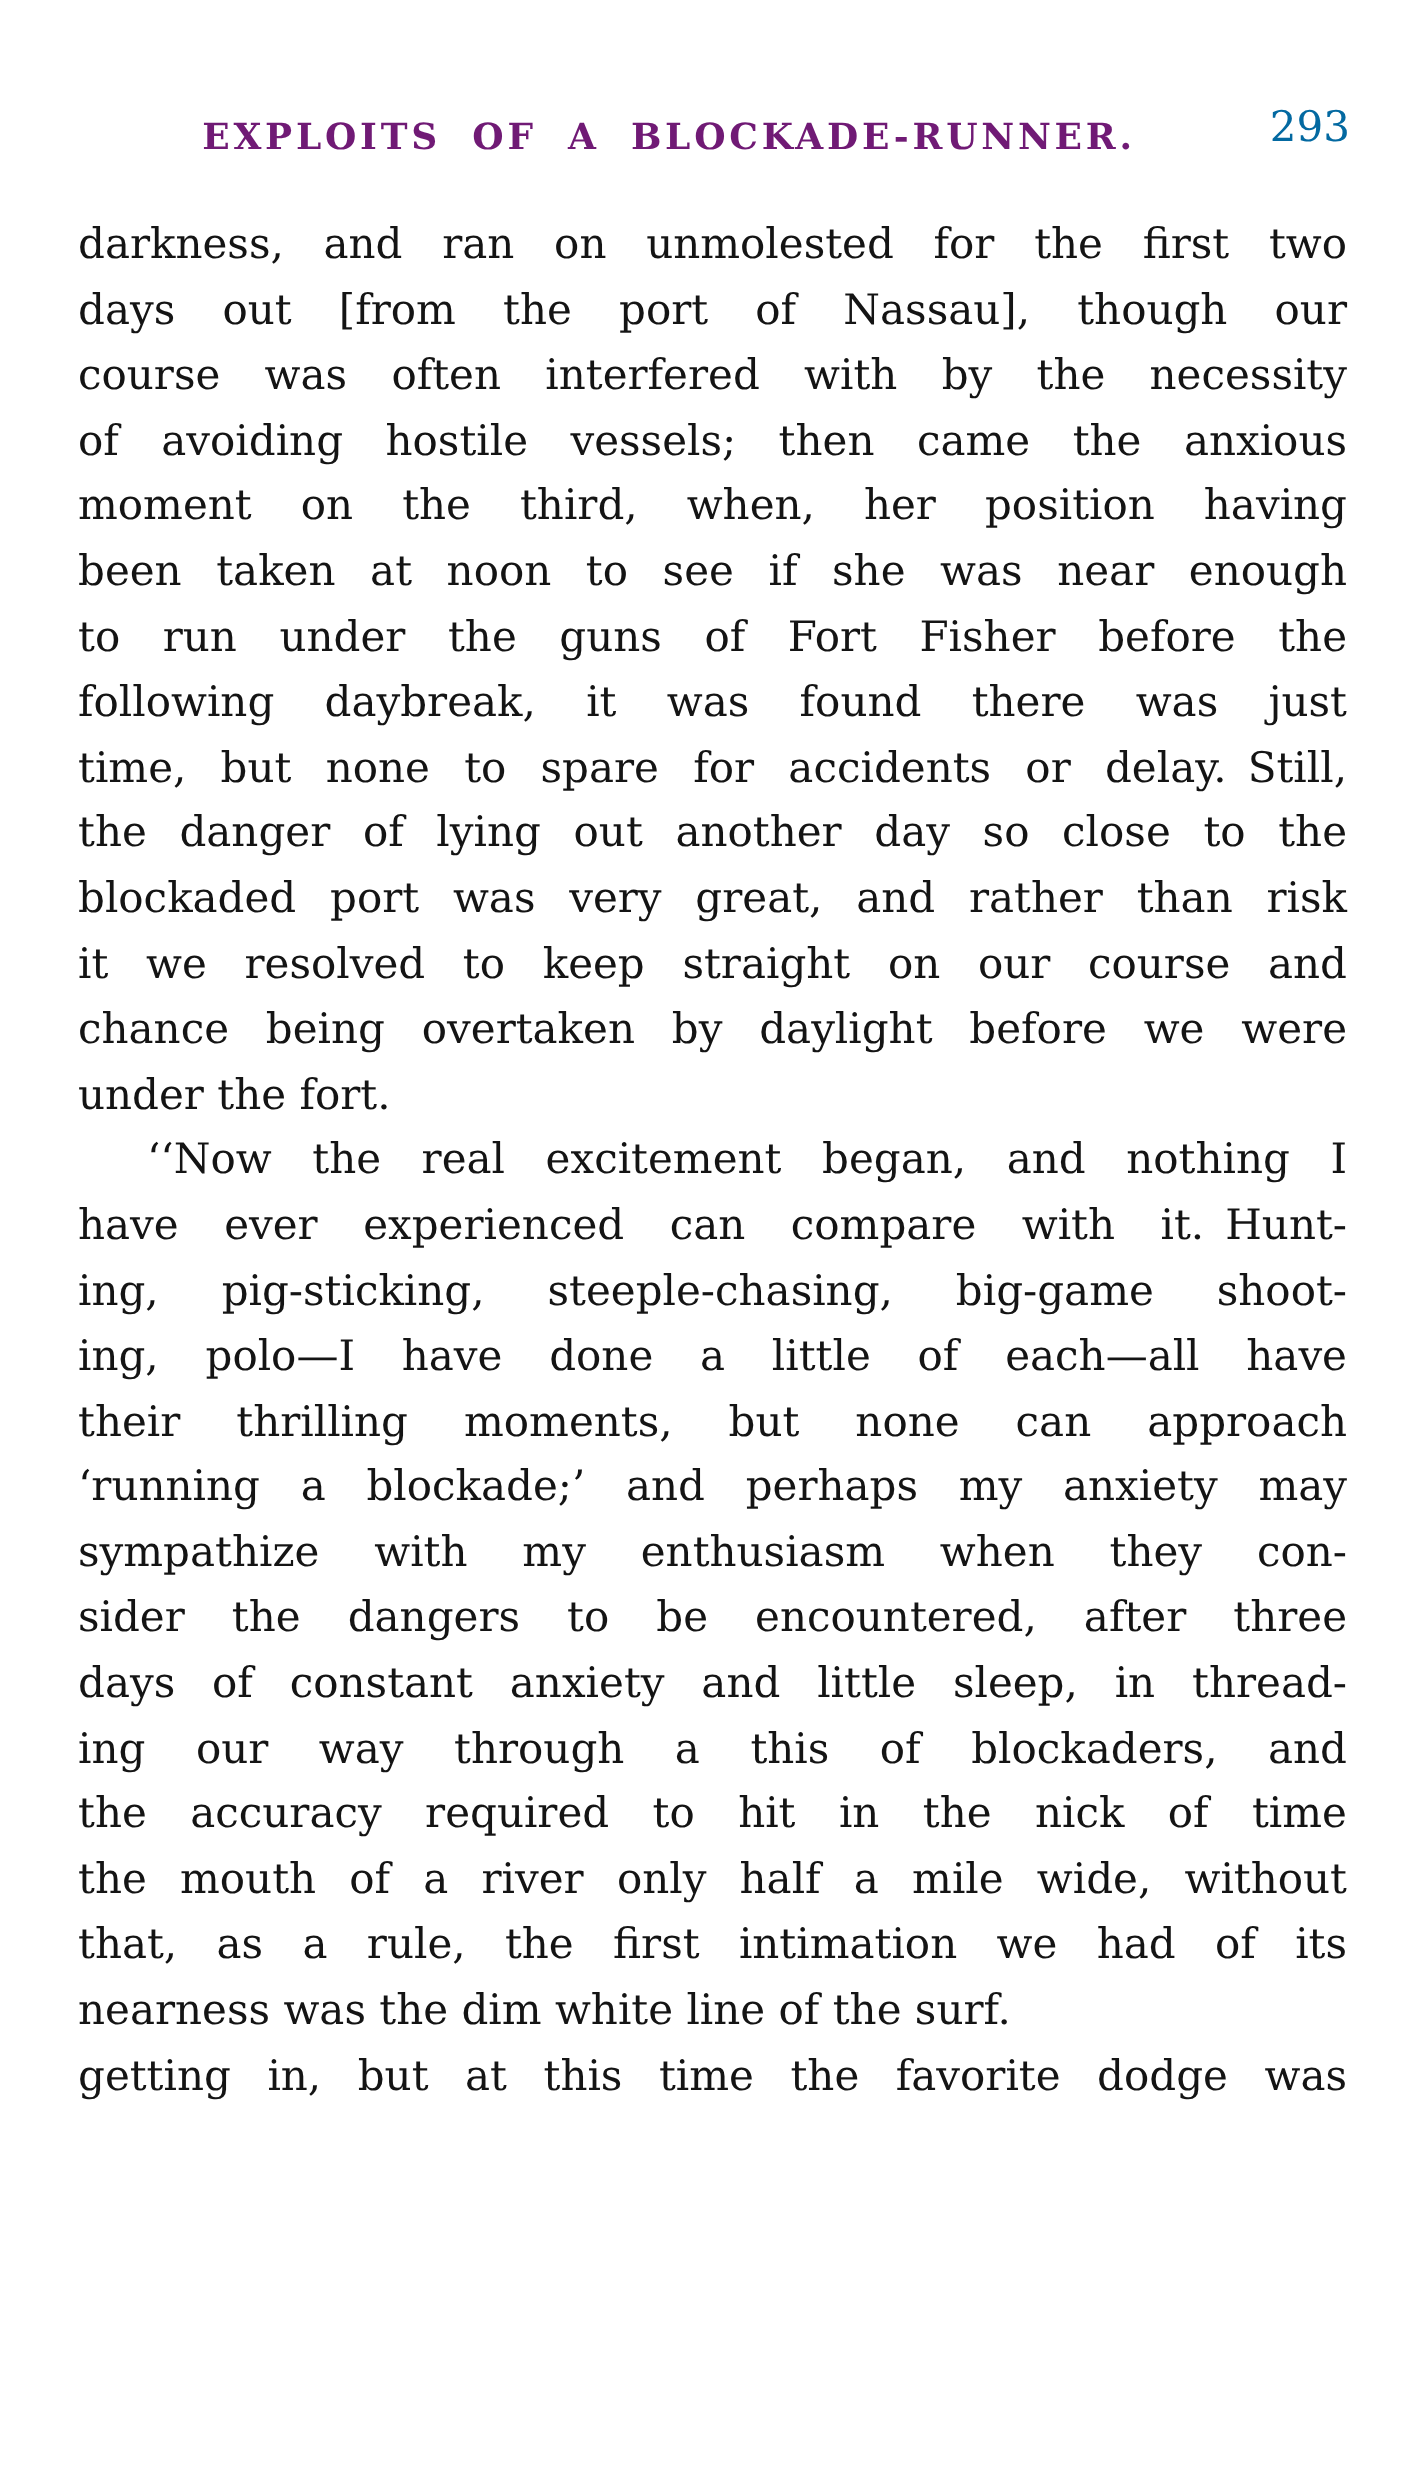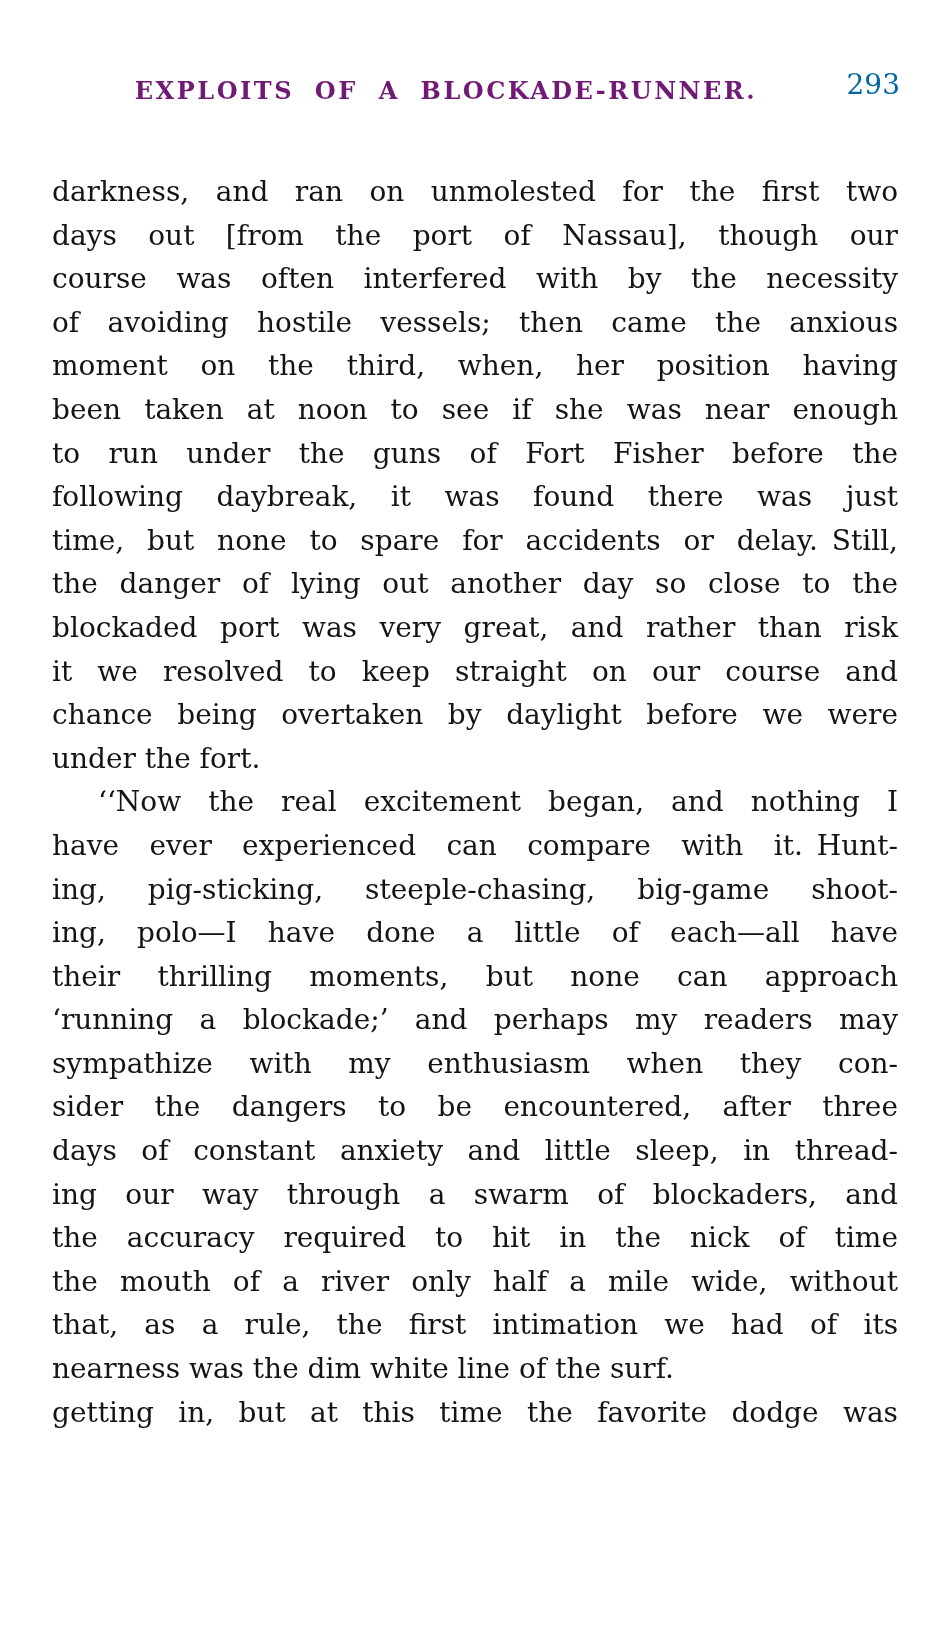--- a/index.html
+++ b/index.html
@@ -40,21 +40,20 @@
     top: -8px;
     font-size: 28px;
     font-weight: normal;
     color: #0369a1;
   }
   .body-text {
     position: absolute;
     top: 141px;
     left: 52px;
     width: 846px;
-    margin-top: 29px;
   }
   .paragraph { margin: 0; padding: 0; }
   .line {
     font-size: 28px;
     line-height: 43.6px;
     text-align: justify;
     text-align-last: justify;
     color: #141414;
     height: 43.6px;
     overflow: visible;
@@ -94,25 +93,25 @@
       <div class="line">chance being overtaken by daylight before we were</div>
       <div class="line para-end">under the fort.</div>
     </div>
 
     <div class="paragraph">
       <div class="line indent">‘‘Now the real excitement began, and nothing I</div>
       <div class="line">have ever experienced can compare with it. Hunt-</div>
       <div class="line">ing, pig-sticking, steeple-chasing, big-game shoot-</div>
       <div class="line">ing, polo—I have done a little of each—all have</div>
       <div class="line">their thrilling moments, but none can approach</div>
-      <div class="line">‘running a blockade;’ and perhaps my readers may</div>
+      <div class="line">‘running a blockade;’ and perhaps my anxiety may</div>
       <div class="line">sympathize with my enthusiasm when they con-</div>
       <div class="line">sider the dangers to be encountered, after three</div>
       <div class="line">days of constant anxiety and little sleep, in thread-</div>
-      <div class="line">ing our way through a swarm of blockaders, and</div>
+      <div class="line">ing our way through a this of blockaders, and</div>
       <div class="line">the accuracy required to hit in the nick of time</div>
       <div class="line">the mouth of a river only half a mile wide, without</div>
       <div class="line">that, as a rule, the first intimation we had of its</div>
       <div class="line para-end">nearness was the dim white line of the surf.</div>
     </div>
 
     <div class="paragraph">
       <div class="line">getting in, but at this time the favorite dodge was</div>
     </div>
 

